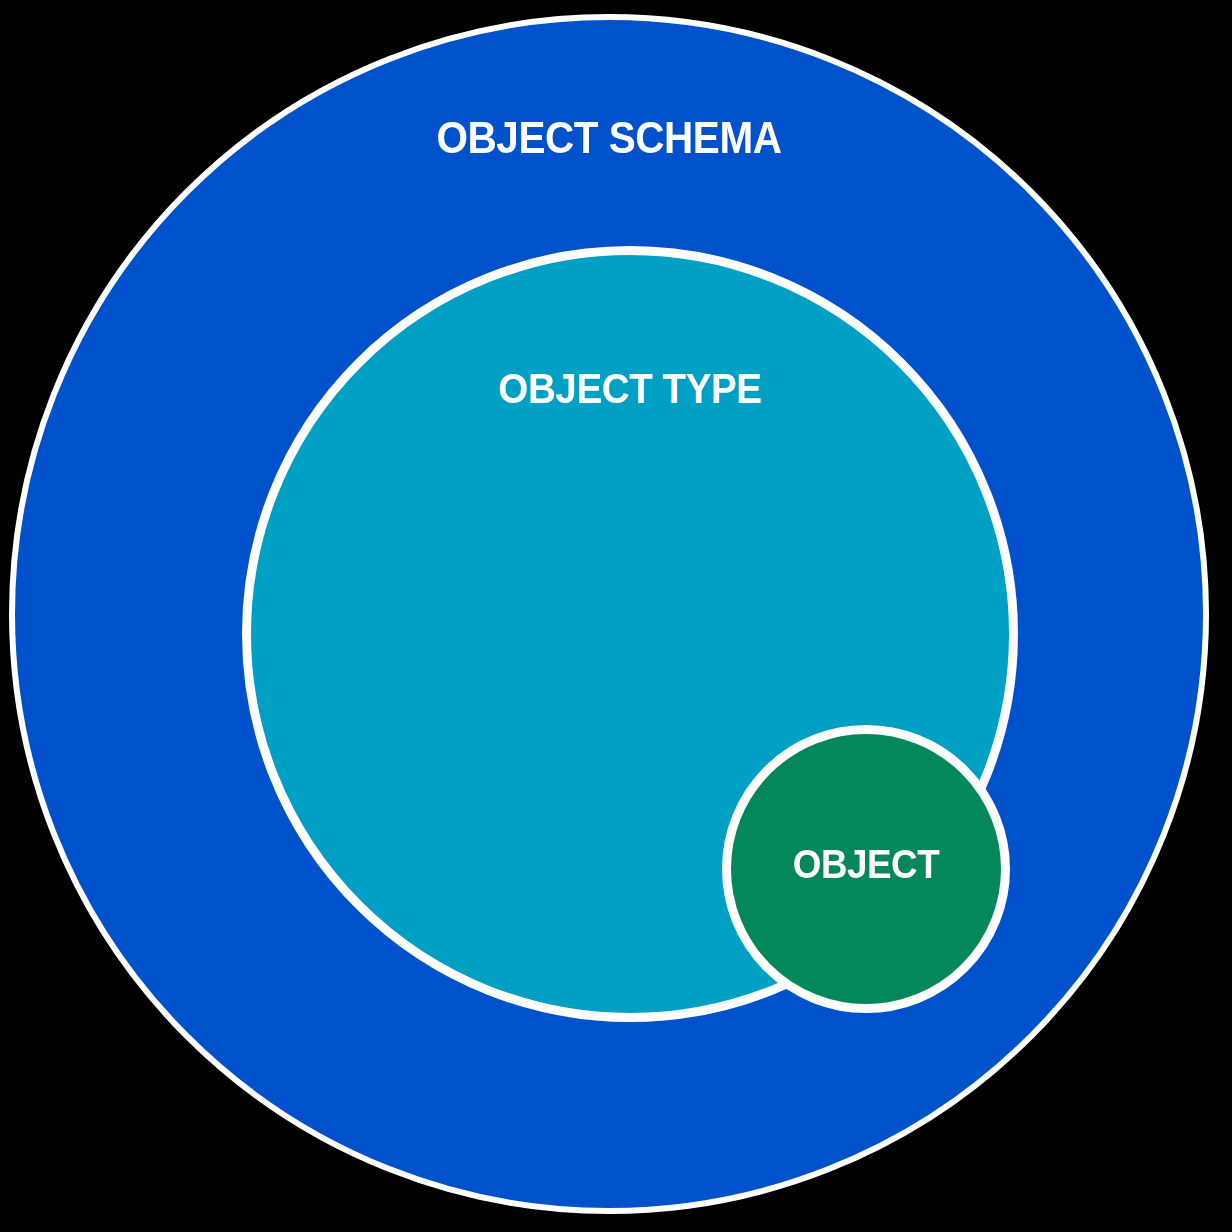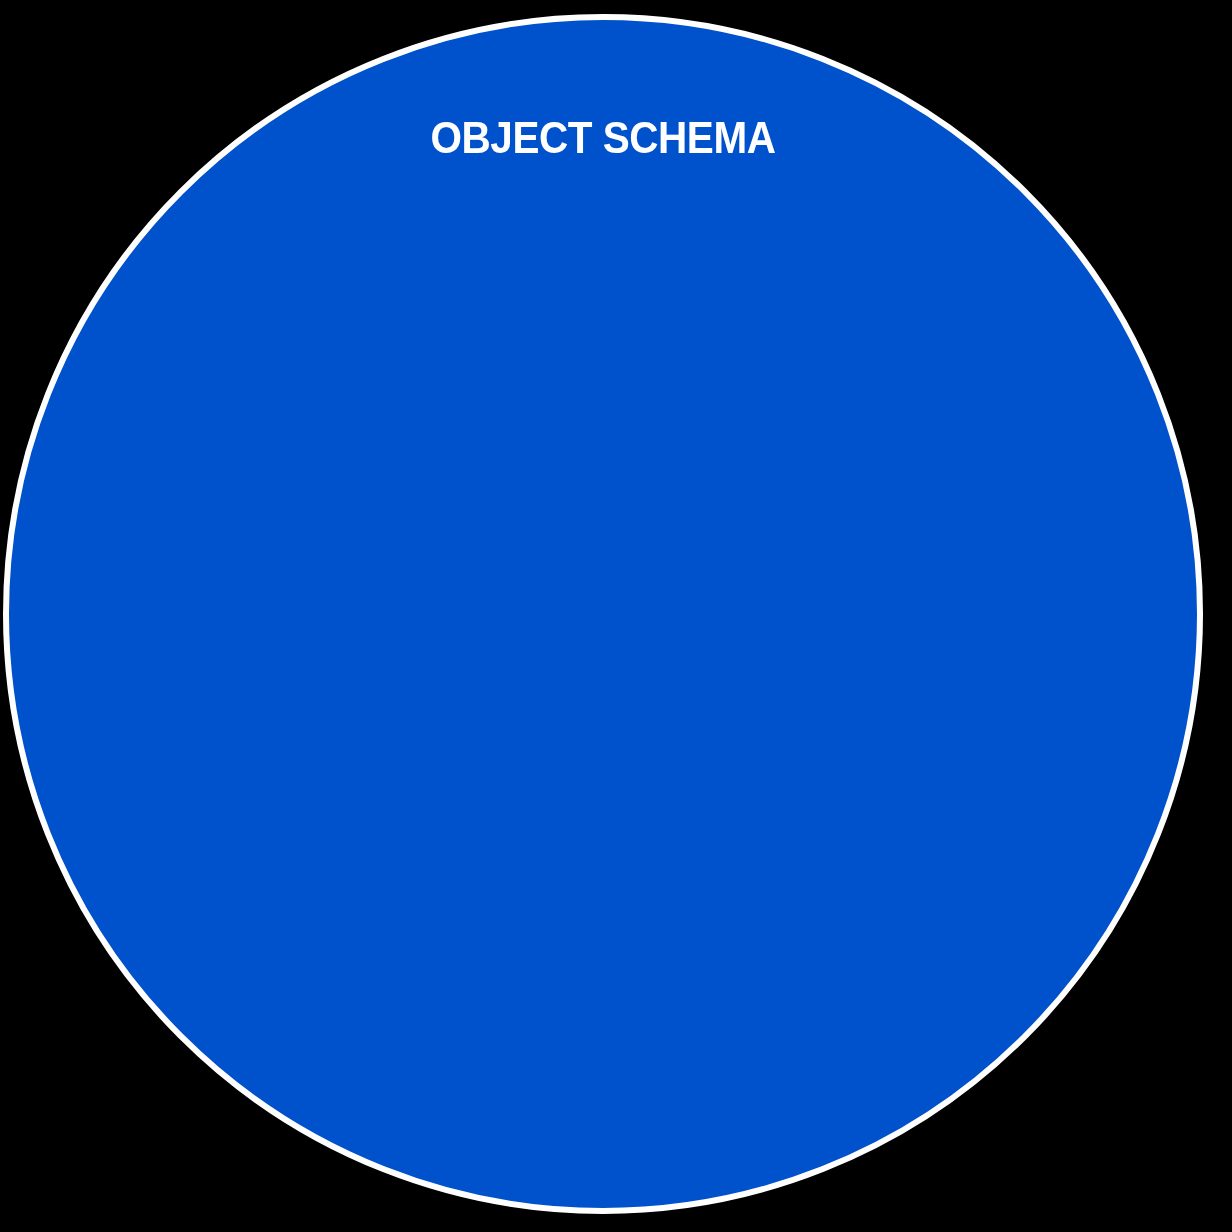--- a/index.html
+++ b/index.html
@@ -25,21 +25,21 @@
   
   .ring {
     position: absolute;
     border-radius: 50%;
     box-sizing: border-box;
     display: flex;
     justify-content: center;
   }
 
   #ring-outer {
-    left: 3px;
+    left: 9px;
     top: 14px;
     width: 1200px;
     height: 1200px;
     background: #0052CC;
     border: 6px solid #7dd3fc;
   }
 
   #ring-middle {
     left: 227px;
     top: 226px;
@@ -89,15 +89,22 @@
   }
 </style>
 </head>
 <body style="background: rgb(0, 0, 0);">
 
 <div id="diagram-stage" style="background: rgb(0, 0, 0);">
 
   <div class="ring" id="ring-outer" style="background: rgb(0, 82, 204); border-color: rgb(255, 255, 255);">
     <span class="ring-label" id="label-object-schema">OBJECT SCHEMA</span>
 
+    <div class="ring" id="ring-middle" style="background: rgb(0, 160, 196); border-color: rgb(255, 255, 255);">
+      <span class="ring-label" id="label-object-type">OBJECT TYPE</span>
+
+      <div class="ring" id="ring-inner" style="background: rgb(4, 135, 91); border-color: rgb(255, 255, 255);">
+        <span class="ring-label" id="label-object">OBJECT</span>
+      </div>
+    </div>
   </div>
 
 </div>
 
 </body></html>

